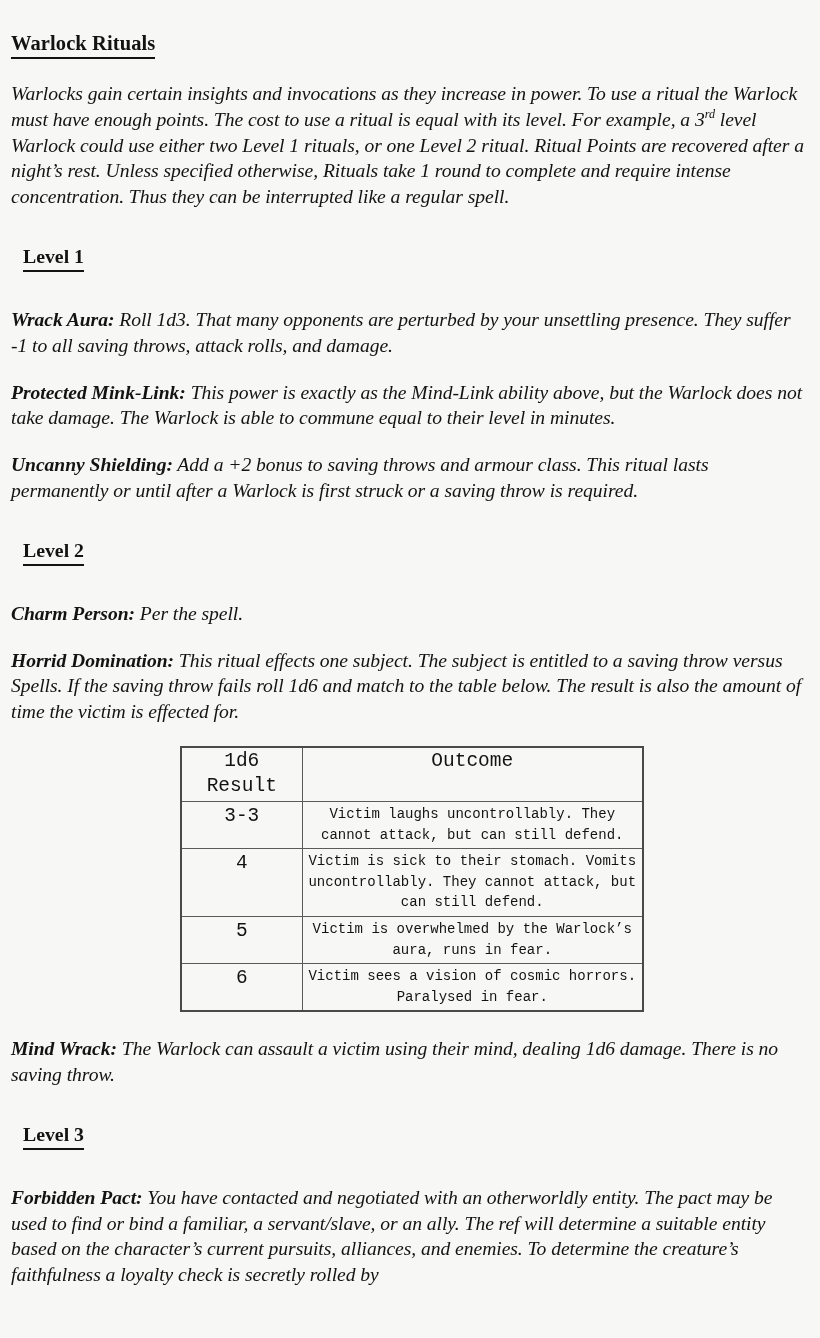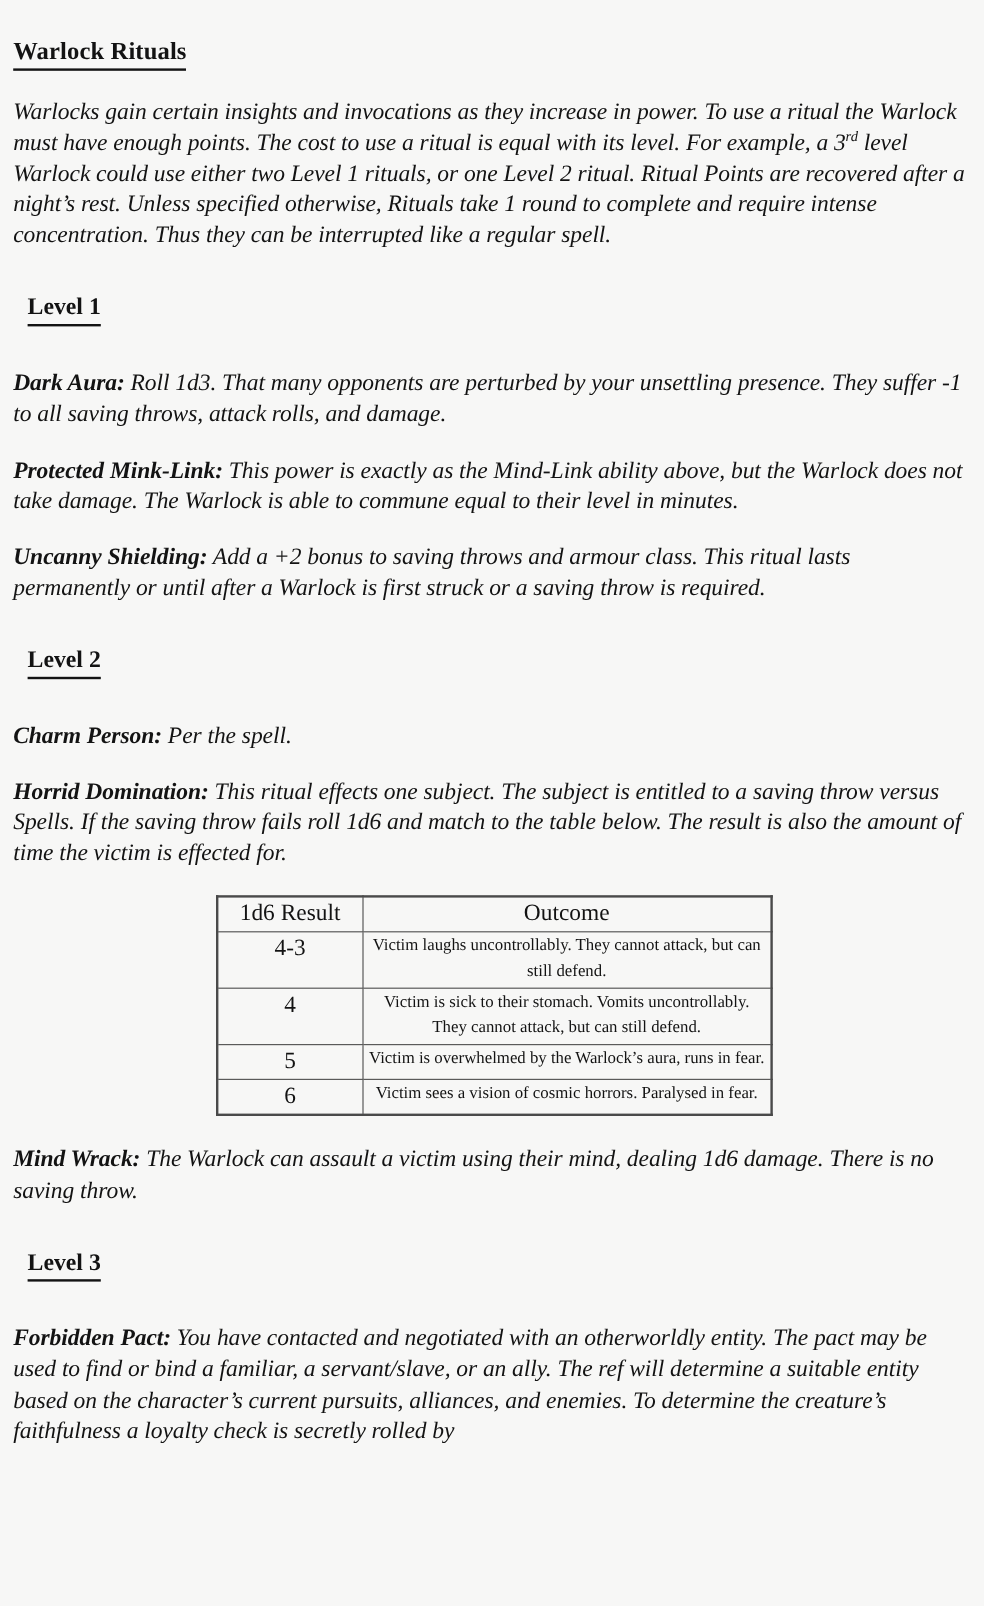--- a/index.html
+++ b/index.html
@@ -61,20 +61,21 @@
     border-bottom: 2px solid #131313;
     padding-bottom: 1px;
     margin: 12px;
   }
   .head-wrap { margin: 0 0 23px 0; }
 
   
   .table-wrap {
     margin: 0 0 24px 0;
     padding-left: 169px;
+    font-family: Liberation Mono, monospace;
   }
   table.outcome-table {
     border-collapse: collapse;
     width: 462px;
     border: 2px solid #4a4a4a;
     background: #f7f7f6;
     table-layout: fixed;
   }
   table.outcome-table th,
   table.outcome-table td {
@@ -110,21 +111,21 @@
   <div class="title-wrap">
     <span class="doc-title">Warlock Rituals</span>
   </div>
 
   <p class="para"><span>Warlocks gain certain insights and invocations as they increase in power. To use a ritual the Warlock must have enough points. The cost to use a ritual is equal with its level. For example, a 3</span><sup>rd</sup><span> level Warlock could use either two Level 1 rituals, or one Level 2 ritual. Ritual Points are recovered after a night’s rest. Unless specified otherwise, Rituals take 1 round to complete and require intense concentration. Thus they can be interrupted like a regular spell.</span></p>
 
   <div class="head-wrap">
     <span class="section-head">Level 1</span>
   </div>
 
-  <p class="para"><span class="lbl">Dark Aura:</span><span> Roll 1d3. That many opponents are perturbed by your unsettling presence. They suffer -1 to all saving throws, attack rolls, and damage.</span></p>
+  <p class="para"><span class="lbl">Wrack Aura:</span><span> Roll 1d3. That many opponents are perturbed by your unsettling presence. They suffer -1 to all saving throws, attack rolls, and damage.</span></p>
 
   <p class="para"><span class="lbl">Protected Mink-Link:</span><span> This power is exactly as the Mind-Link ability above, but the Warlock does not take damage. The Warlock is able to commune equal to their level in minutes.</span></p>
 
   <p class="para"><span class="lbl">Uncanny Shielding:</span><span> Add a +2 bonus to saving throws and armour class. This ritual lasts permanently or until after a Warlock is first struck or a saving throw is required.</span></p>
 
   <div class="head-wrap">
     <span class="section-head">Level 2</span>
   </div>
 
   <p class="para"><span class="lbl">Charm Person:</span><span> Per the spell.</span></p>
@@ -138,21 +139,21 @@
         <col class="c-outcome">
       </colgroup>
       <thead>
         <tr>
           <th>1d6 Result</th>
           <th>Outcome</th>
         </tr>
       </thead>
       <tbody>
         <tr>
-          <td class="result">4-3</td>
+          <td class="result">3-3</td>
           <td>Victim laughs uncontrollably. They cannot attack, but can still defend.</td>
         </tr>
         <tr>
           <td class="result">4</td>
           <td>Victim is sick to their stomach. Vomits uncontrollably. They cannot attack, but can still defend.</td>
         </tr>
         <tr>
           <td class="result">5</td>
           <td>Victim is overwhelmed by the Warlock’s aura, runs in fear.</td>
         </tr>

